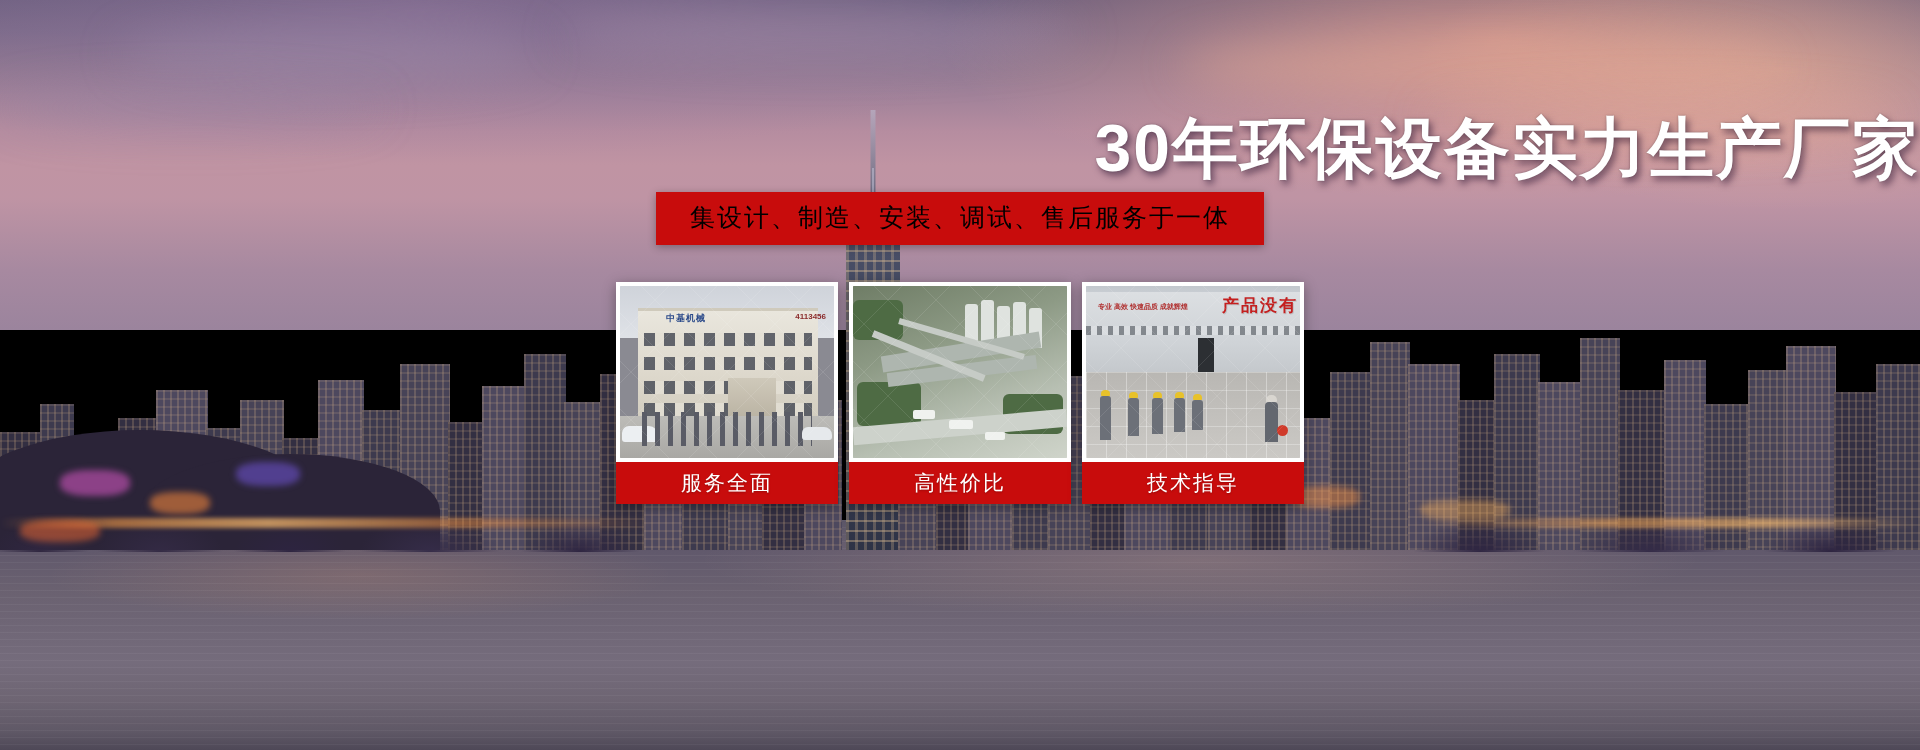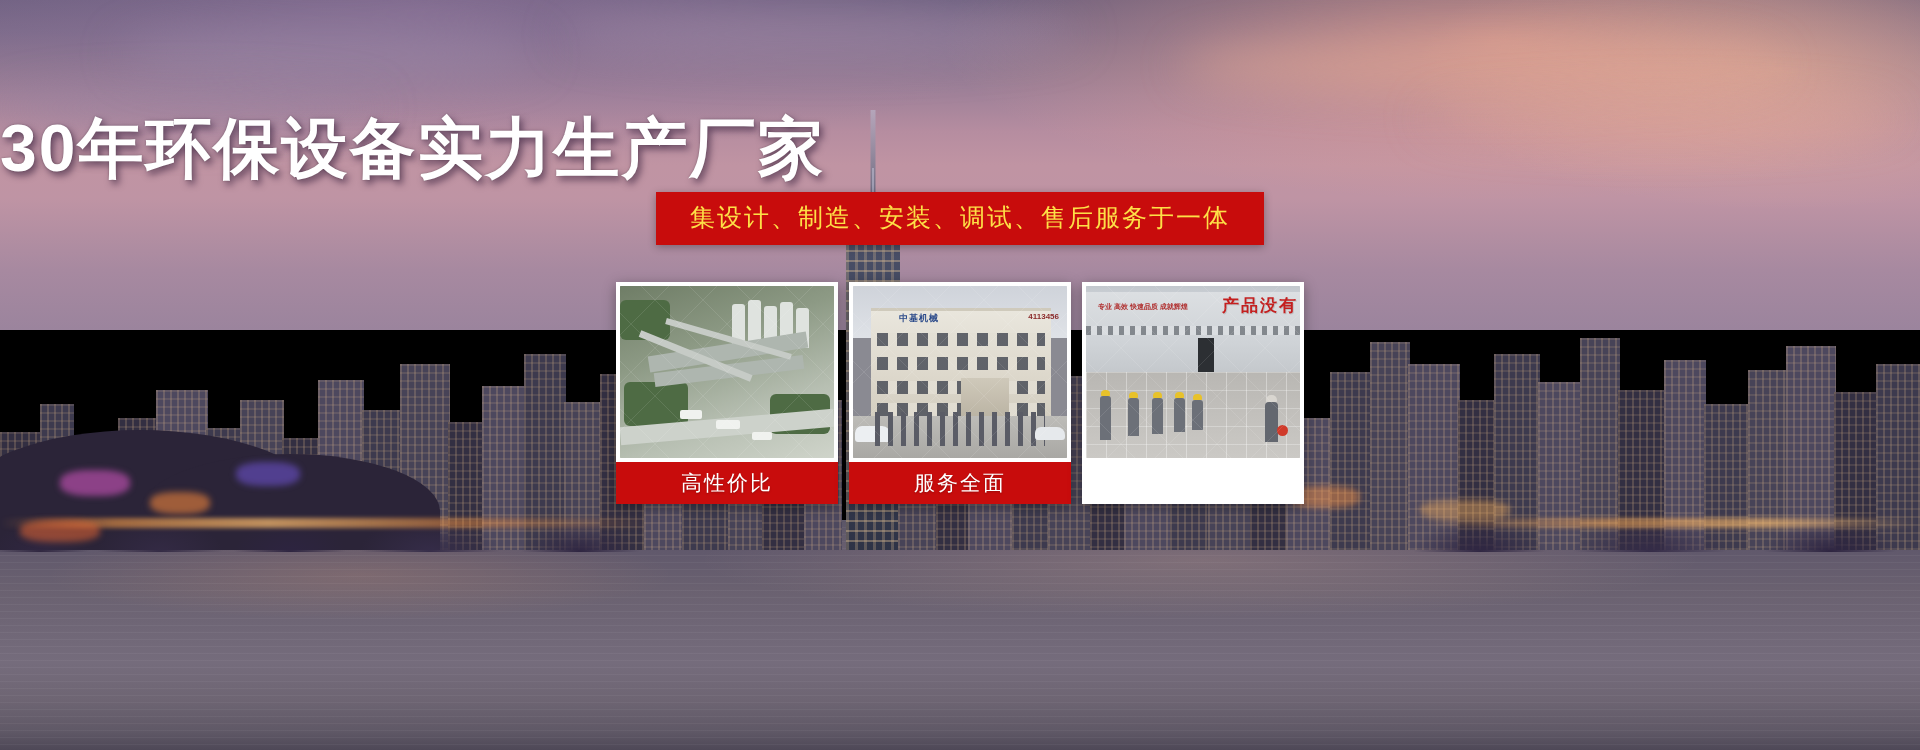--- a/index.html
+++ b/index.html
@@ -105,30 +105,30 @@
       rgba(255,150,60,0) 74%, rgba(255,170,80,.5) 84%, rgba(255,190,110,.6) 92%, rgba(255,150,60,0) 100%);
     filter:blur(2px);
   }
 
   
   .content {
     position:absolute; left:0; top:0; width:1920px; height:750px; z-index:40;
   }
   .headline {
     position:absolute; left:0; top:104px; width:1920px;
-    text-align:left;
+    text-align:right;
     font-size:66px; font-weight:bold; color:#ffffff;
     letter-spacing:2px;
     text-shadow:3px 4px 7px rgba(30,10,40,.55), 0 0 2px rgba(0,0,0,.3);
   }
   .subbar {
     position:absolute; left:50%; transform:translateX(-50%); top:192px;
     background:#c80c0c;
     padding:9px 34px 11px 34px;
-    font-size:25px; color:#fde047; letter-spacing:2px;
+    font-size:25px; color:#000000; letter-spacing:2px;
     white-space:nowrap;
     box-shadow:0 2px 8px rgba(0,0,0,.3);
   }
 
   .cards {
     position:absolute; left:50%; transform:translateX(-50%); top:282px;
     display:flex; gap:11px;
   }
   .card {
     width:222px;
@@ -318,20 +318,41 @@
   <div class="content">
 
     <div class="headline">30年环保设备实力生产厂家</div>
 
     <div class="subbar">集设计、制造、安装、调试、售后服务于一体</div>
 
     <div class="cards">
 
       <div class="card">
         <div class="card-photo">
+          <div class="p1-sky"></div>
+          <div class="p1-bld">
+            <div class="row" style="top:22px;"></div>
+            <div class="row" style="top:46px;"></div>
+            <div class="row" style="top:70px;"></div>
+            <div class="row" style="top:92px;"></div>
+          </div>
+          <div class="p1-sign">中基机械</div>
+          <div class="p1-sign2">4113456</div>
+          <div class="p1-ent"></div>
+          <div class="p1-ground"></div>
+          <div class="p1-car1"></div>
+          <div class="p1-people"></div>
+          <div class="p1-car2"></div>
+          <div class="wm"></div>
+        </div>
+        <div class="card-label">服务全面</div>
+      </div>
+
+      <div class="card">
+        <div class="card-photo">
           <div class="p2-bg"></div>
           <div class="p2-green" style="left:4px;  top:96px; width:64px; height:44px;"></div>
           <div class="p2-green" style="left:0px;  top:14px; width:50px; height:40px;"></div>
           <div class="p2-green" style="left:150px;top:108px;width:60px; height:40px;"></div>
           <div class="p2-silo" style="left:112px;top:18px; width:13px; height:44px;"></div>
           <div class="p2-silo" style="left:128px;top:14px; width:13px; height:48px;"></div>
           <div class="p2-silo" style="left:144px;top:20px; width:13px; height:42px;"></div>
           <div class="p2-silo" style="left:160px;top:16px; width:13px; height:46px;"></div>
           <div class="p2-silo" style="left:176px;top:22px; width:13px; height:40px;"></div>
           <div class="p2-roof" style="left:28px; top:58px; width:160px;height:16px; transform:rotate(-9deg);"></div>
@@ -340,57 +361,37 @@
           <div class="p2-belt" style="left:46px; top:32px; width:130px;height:6px; transform:rotate(16deg);"></div>
           <div class="p2-road" style="left:0px;  top:132px;width:214px;height:18px; transform:rotate(-5deg);"></div>
           <div class="p2-truck" style="left:60px; top:124px;width:22px; height:9px;"></div>
           <div class="p2-truck" style="left:96px; top:134px;width:24px; height:9px;"></div>
           <div class="p2-truck" style="left:132px;top:146px;width:20px; height:8px;"></div>
           <div class="wm"></div>
         </div>
         <div class="card-label">高性价比</div>
       </div>
 
-      <div class="card">
-        <div class="card-photo">
-          <div class="p1-sky"></div>
-          <div class="p1-bld">
-            <div class="row" style="top:22px;"></div>
-            <div class="row" style="top:46px;"></div>
-            <div class="row" style="top:70px;"></div>
-            <div class="row" style="top:92px;"></div>
-          </div>
-          <div class="p1-sign">中基机械</div>
-          <div class="p1-sign2">4113456</div>
-          <div class="p1-ent"></div>
-          <div class="p1-ground"></div>
-          <div class="p1-car1"></div>
-          <div class="p1-people"></div>
-          <div class="p1-car2"></div>
-          <div class="wm"></div>
-        </div>
-        <div class="card-label">服务全面</div>
-      </div>
-
 
       <div class="card">
         <div class="card-photo">
           <div class="p4-sky"></div>
           <div class="p4-fac"></div>
           <div class="p4-red">产品没有</div>
           <div class="p4-red2">专业 高效 快速品质 成就辉煌</div>
           <div class="p4-band"></div>
           <div class="p4-door"></div>
           <div class="p4-yard"></div>
           <div class="p4-w" style="left:14px; bottom:18px; height:44px;"></div>
           <div class="p4-w" style="left:42px; bottom:22px; height:38px;"></div>
           <div class="p4-w" style="left:66px; bottom:24px; height:36px;"></div>
           <div class="p4-w" style="left:88px; bottom:26px; height:34px;"></div>
           <div class="p4-w" style="left:106px;bottom:28px; height:30px;"></div>
           <div class="p4-lead"></div>
           <div class="p4-helm"></div>
           <div class="wm"></div>
         </div>
+        <div class="card-label">技术指导</div>
       </div>
 
     </div>
   </div>
 </div>
 
 </body></html>

